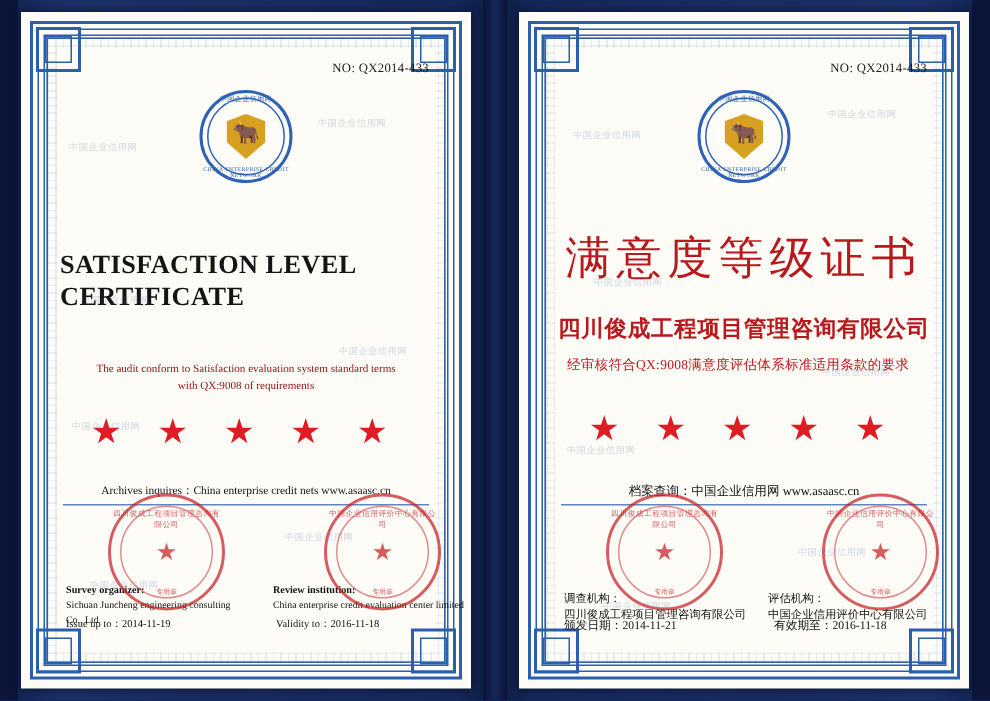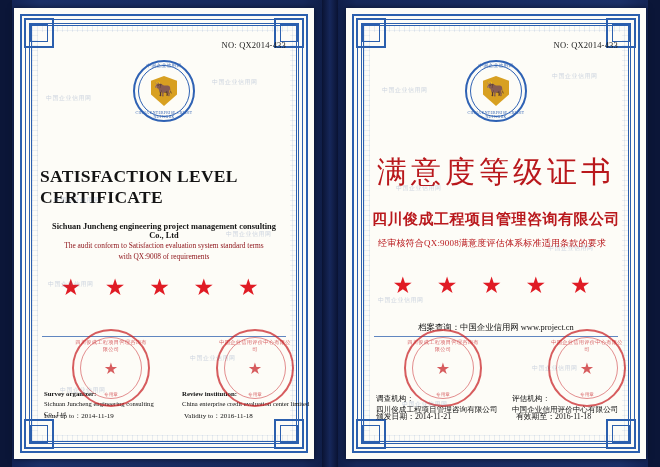--- a/index.html
+++ b/index.html
@@ -147,28 +147,28 @@
       <div class="emblem">
         <div class="ring"></div>
           <div class="ring2"></div>
         <div class="arc">中国企业信用网</div>
         <div class="shield"></div>
         <div class="bull">🐂</div>
         <div class="arcb">CHINA ENTERPRISE CREDIT NETWORK</div>
       </div>
 
       <div class="title-en">SATISFACTION LEVEL CERTIFICATE</div>
-      <div class="company-en">Sichuan Juncheng engineering project management consulting Co., Ltd</div>
       <div class="desc-en">
         <span>The audit conform to Satisfaction evaluation system standard terms</span><br>
         <span>with QX:9008 of requirements</span>
       </div>
 
       <div class="stars">★ ★ ★ ★ ★</div>
 
+      <div class="archives">Archives inquires：China enterprise credit nets   www.asaasc.cn</div>
       <div class="rule"></div>
 
       <div class="sig">
         <div class="col l">
           <b>Survey organizer:</b><br>
           <span>Sichuan Juncheng engineering consulting Co., Ltd</span>
         </div>
         <div class="col r">
           <b>Review institution:</b><br>
           <span>China enterprise credit evaluation center limited</span>
@@ -230,21 +230,21 @@
         <div class="bull">🐂</div>
         <div class="arcb">CHINA ENTERPRISE CREDIT NETWORK</div>
       </div>
 
       <div class="title-cn">满意度等级证书</div>
       <div class="company-cn">四川俊成工程项目管理咨询有限公司</div>
       <div class="desc-cn">经审核符合QX:9008满意度评估体系标准适用条款的要求</div>
 
       <div class="stars cn">★ ★ ★ ★ ★</div>
 
-      <div class="archives cn">档案查询：中国企业信用网    www.project.cn</div>
+      <div class="archives cn">档案查询：中国企业信用网    www.asaasc.cn</div>
       <div class="rule"></div>
 
       <div class="sig cn">
         <div class="col l">
           <span>调查机构：</span><br>
           <span>四川俊成工程项目管理咨询有限公司</span>
         </div>
         <div class="col r">
           <span>评估机构：</span><br>
           <span>中国企业信用评价中心有限公司</span>

